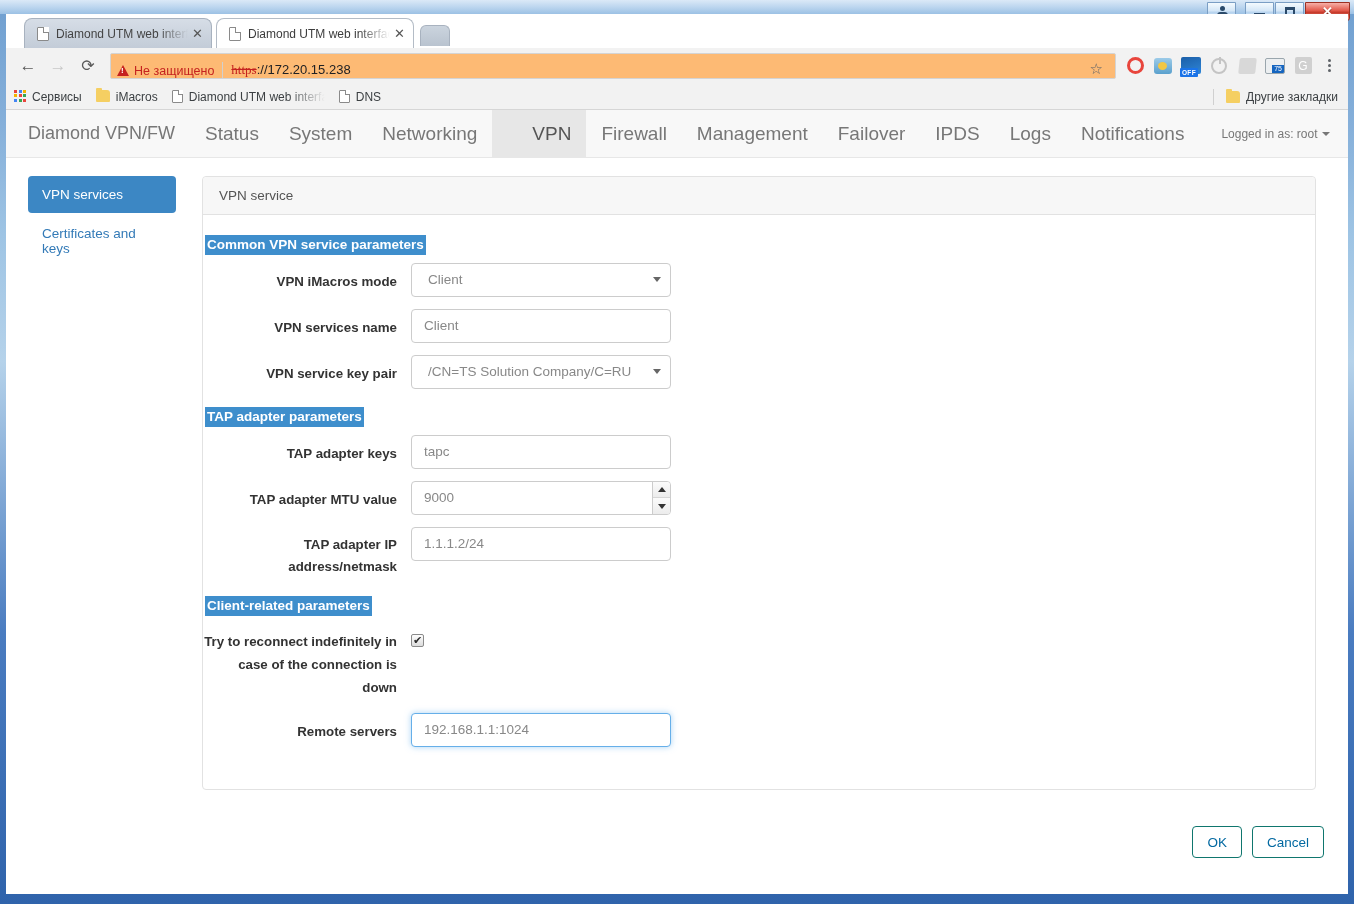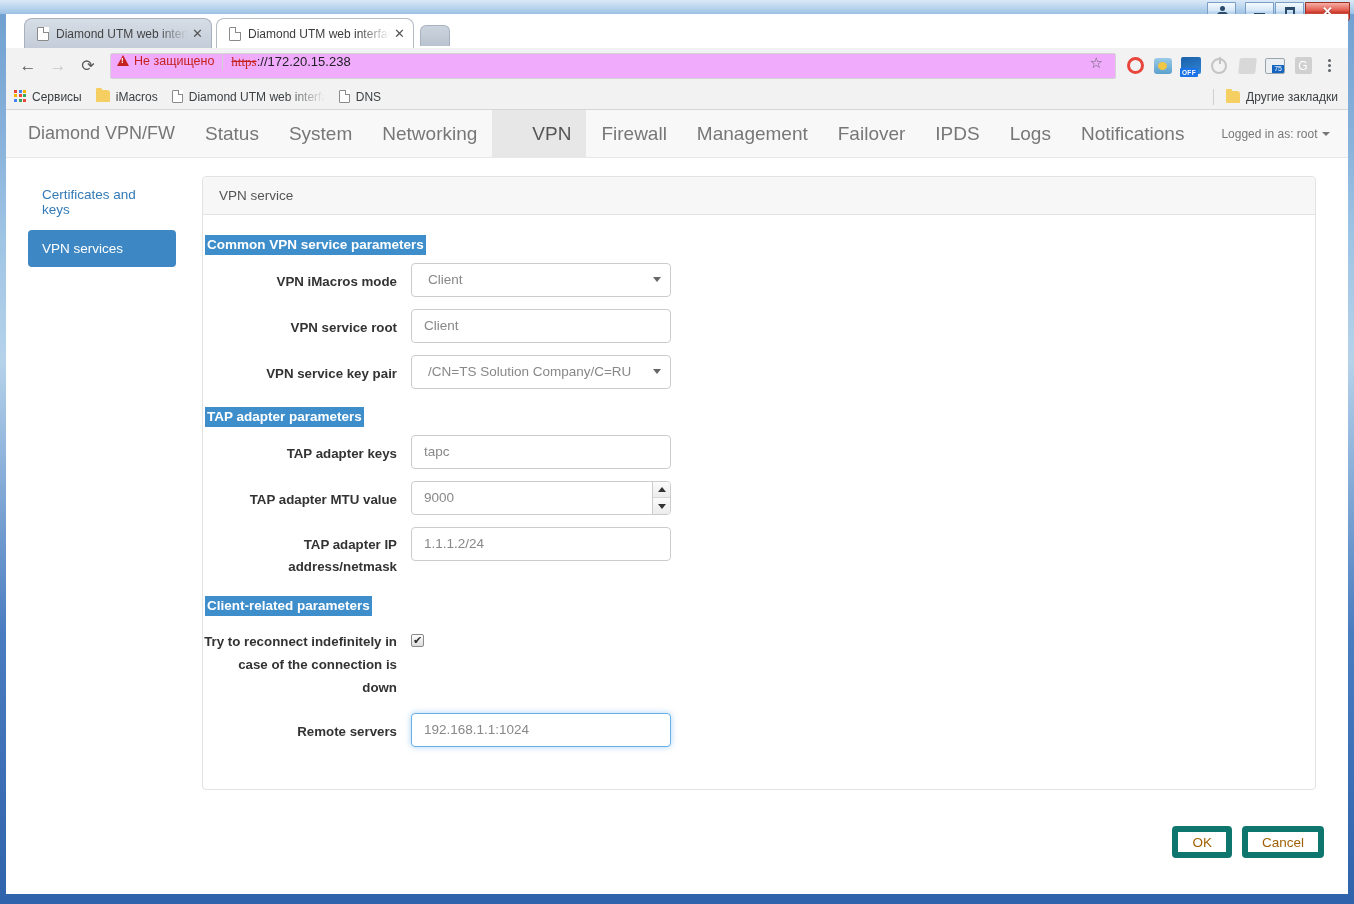--- a/index.html
+++ b/index.html
@@ -114,22 +114,22 @@
   }
   .nav-ico {
     width: 28px; height: 28px; display: flex; align-items: center; justify-content: center;
     color: #5a5a5a; font-size: 17px; margin-right: 2px;
   }
   .nav-ico.fwd { color: #c8c8c8; }
   .nav-ico.reload { font-size: 16px; }
 
   .omnibox {
     flex: 1 1 auto; height: 26px; margin: 0 6px 0 6px;
-    background: #f0abfc; border: 1px solid #d4d4d4; border-radius: 2px;
-    display: flex; align-items: flex-start; padding: 0 6px;
+    background: #fdba74; border: 1px solid #d4d4d4; border-radius: 2px;
+    display: flex; align-items: flex-end; padding: 0 6px;
     font-size: 13px;
   }
   .insecure {
     display: flex; align-items: center; color: #c5221f; font-size: 12.5px;
     white-space: nowrap;
   }
   .warn-tri {
     width: 0; height: 0; border-left: 6px solid transparent; border-right: 6px solid transparent;
     border-bottom: 11px solid #c5221f; margin-right: 5px; position: relative;
   }
@@ -288,22 +288,22 @@
     content: '\2714'; position: absolute; left: 1px; top: -2px;
     font-size: 11px; color: #2b2b2b; line-height: 14px;
   }
 
   .footer-btns {
     position: absolute; right: 24px; bottom: 70px;
     display: flex; gap: 10px;
   }
   .btn {
     min-width: 44px; height: 32px; padding: 0 14px;
-    border: 6px solid #0f766e; border-radius: 4px; background: #fff;
-    font-size: 13.5px; color: #a16207;
+    border: 1px solid #0f766e; border-radius: 4px; background: #fff;
+    font-size: 13.5px; color: #0369a1;
     display: flex; align-items: center; justify-content: center;
   }
 </style>
 </head>
 <body>
 
 <div class="win-frame">
   <div class="win-titlebar"></div>
 
   <div class="win-buttons">
@@ -435,22 +435,22 @@
         <div class="navitem">Notifications</div>
         <div class="nav-right">
           <span>Logged in as: root</span>
           <span class="caret-down"></span>
         </div>
       </div>
 
       <div class="body-wrap">
 
         <div class="sidebar">
+          <div class="side-item active">VPN services</div>
           <div class="side-item">Certificates and keys</div>
-          <div class="side-item active">VPN services</div>
         </div>
 
         <div class="panel">
           <div class="panel-head">VPN service</div>
           <div class="panel-body">
 
             <div class="section-title-wrap">
               <span class="section-title">Common VPN service parameters</span>
             </div>
 
@@ -458,21 +458,21 @@
               <div class="form-label">VPN iMacros mode</div>
               <div class="form-ctrl">
                 <div class="sel">
                   <span>Client</span>
                   <span class="arr"></span>
                 </div>
               </div>
             </div>
 
             <div class="form-row">
-              <div class="form-label">VPN service root</div>
+              <div class="form-label">VPN services name</div>
               <div class="form-ctrl">
                 <div class="inp">Client</div>
               </div>
             </div>
 
             <div class="form-row">
               <div class="form-label">VPN service key pair</div>
               <div class="form-ctrl">
                 <div class="sel">
                   <span>/CN=TS Solution Company/C=RU</span>

